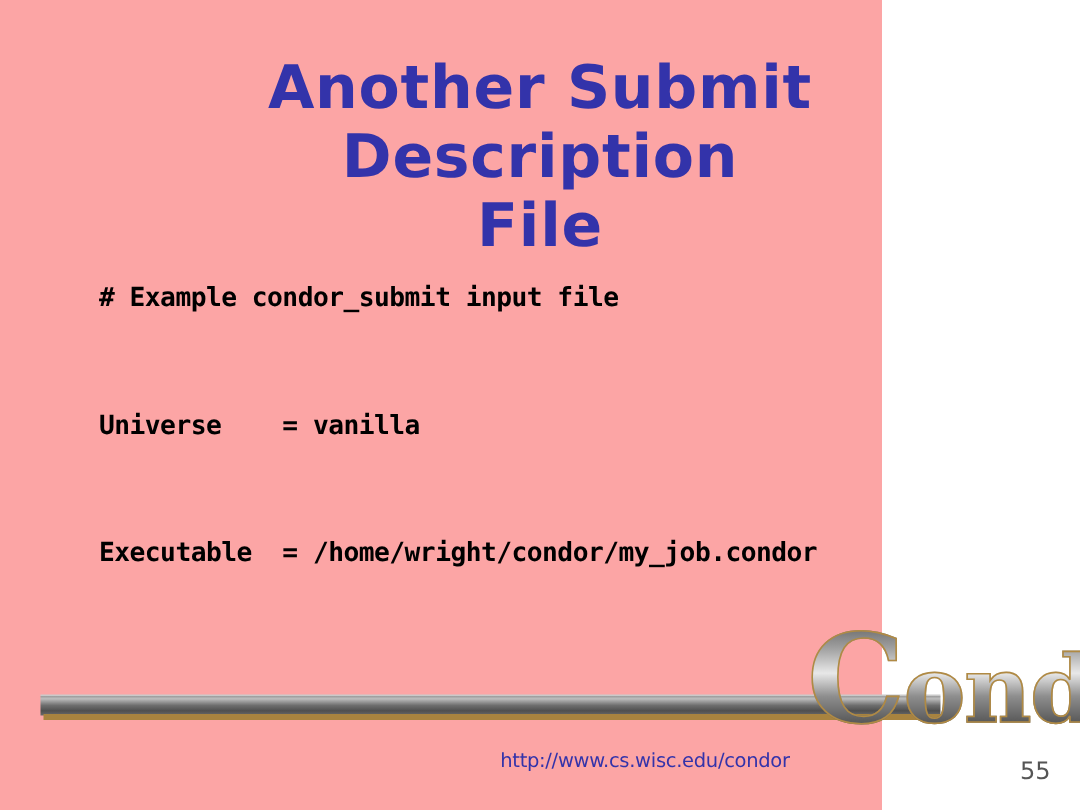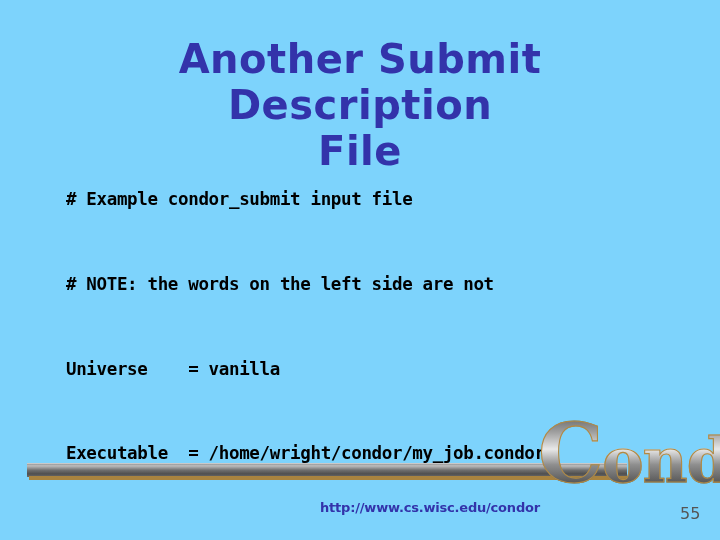--- a/index.html
+++ b/index.html
@@ -13,23 +13,23 @@
     position: relative;
     overflow: hidden;
     font-family: "Liberation Sans", sans-serif;
     -webkit-font-smoothing: none;
   }
 
   
   .slide {
     position: absolute;
     left: 0; top: 0;
-    width: 720px;
+    width: 588px;
     height: 540px;
-    background: #7dd3fc;
+    background: #fca5a5;
   }
 
   
   .slide-title {
     position: absolute;
     left: 40px;
     top: 36px;
     width: 640px;
     text-align: center;
     font-family: "DejaVu Sans", sans-serif;
@@ -126,21 +126,21 @@
   }
 
   
   .footer-url {
     position: absolute;
     left: 300px;
     top: 500px;
     width: 260px;
     text-align: center;
     font-family: "DejaVu Sans", sans-serif;
-    font-weight: 700;
+    font-weight: 400;
     font-size: 13px;
     line-height: 16px;
     color: #3333AA;
     letter-spacing: -0.2px;
   }
 
   
   .slide-number {
     position: absolute;
     left: 680px;
@@ -156,21 +156,20 @@
 </head>
 <body>
 
 <div class="slide">
 
   <div class="slide-title">Another Submit Description
 File</div>
 
   <div class="code-block">
     <div class="code-line"># Example condor_submit input file</div>
-    <div class="code-line"># NOTE: the words on the left side are not</div>
     <div class="code-line">Universe    = vanilla</div>
     <div class="code-line">Executable  = /home/wright/condor/my_job.condor</div>
     
     
     
     
     
     
   </div>
 

